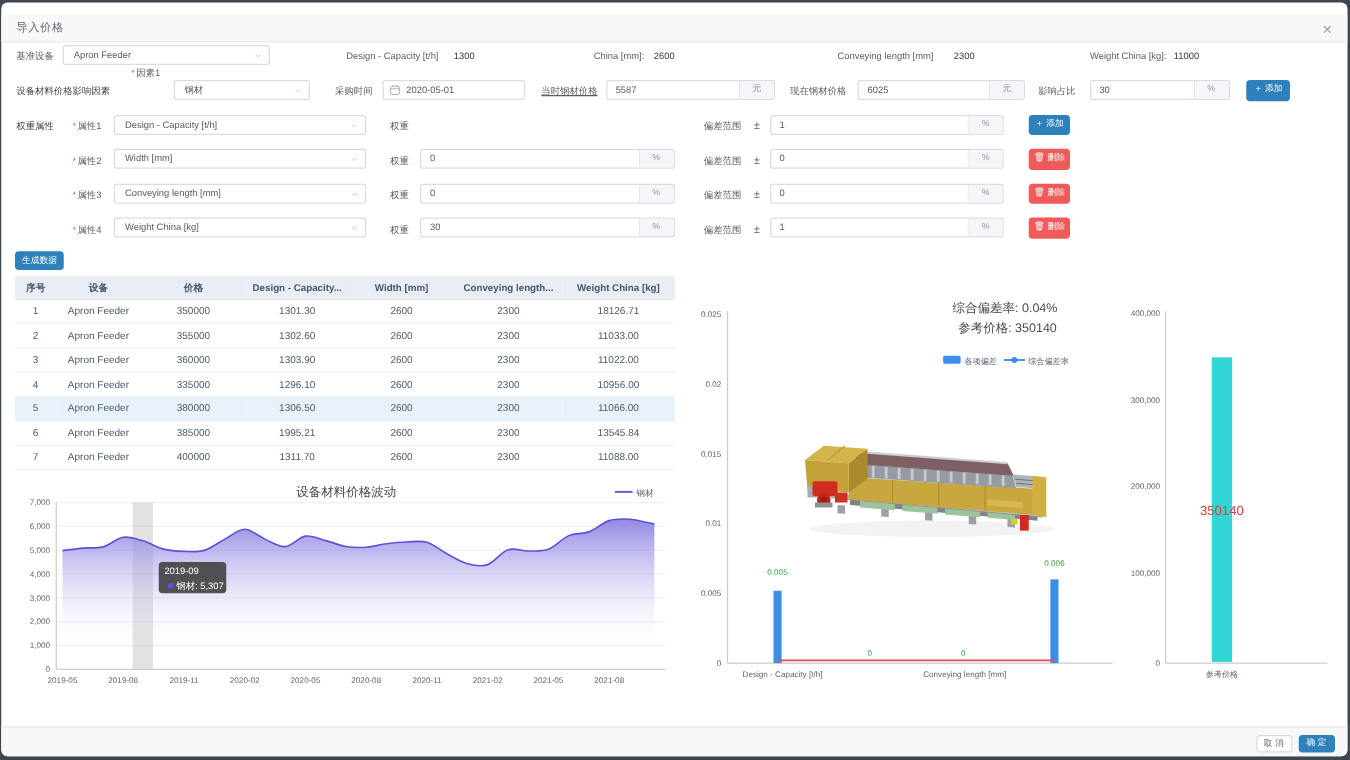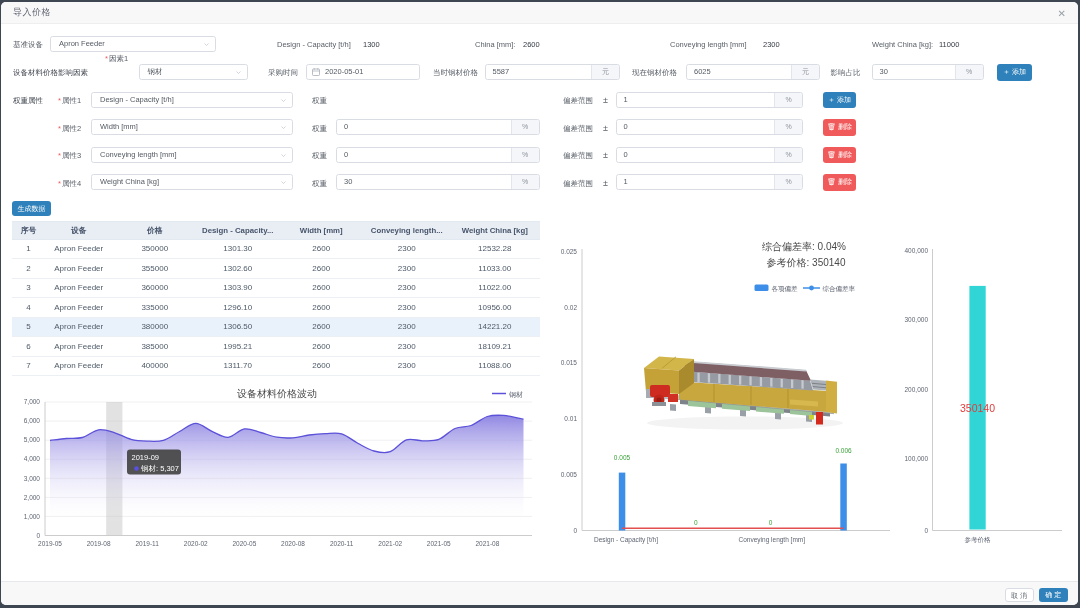--- a/index.html
+++ b/index.html
@@ -1,19 +1,19 @@
 <!DOCTYPE html>
 <html><head>
 <meta charset="utf-8">
 <style>
 * { margin:0; padding:0; box-sizing:border-box; }
 html,body { width:1080px; height:608px; overflow:hidden; }
 body { background:#3e4651; font-family:"Liberation Sans",sans-serif; position:relative; }
 .dialog { position:absolute; left:1px; top:2px; width:1077px; height:602.5px; background:#fff; border-radius:5px; overflow:hidden; }
-.hdr { position:absolute; left:0; top:0; width:100%; height:22px; background:#f8f8f8; border-bottom:1px solid #eeeeee; }
+.hdr { position:absolute; left:0; top:10px; width:100%; height:22px; background:#f8f8f8; border-bottom:1px solid #eeeeee; }
 .hdr .title { position:absolute; left:12px; top:4px; font-size:9px; color:#5f6470; letter-spacing:0.5px; }
 .hdr .close { position:absolute; right:12px; top:6px; font-size:10px; color:#9aa0a8; }
 .lbl { position:absolute; font-size:7.5px; color:#5a6068; white-space:nowrap; }
 .val { position:absolute; font-size:7.5px; color:#353b45; white-space:nowrap; }
 .star { color:#f05b5b; margin-right:1px; }
 .sel, .inp { position:absolute; height:16px; border:1px solid #d9dde3; border-radius:2.5px; background:#fff; font-size:7.5px; color:#555b63; line-height:14px; white-space:nowrap; }
 .sel { padding-left:8px; }
 .sel .arr { position:absolute; right:6px; top:5px; width:5px; height:5px; }
 .inp { display:flex;justify-content:center; }
 .inp .txt { flex:1; padding-left:7px; line-height:14.5px; }
@@ -55,21 +55,21 @@
   <div class="lbl" style="left:267px; top:66px;">采购时间</div>
   <div class="inp" style="left:305px; top:61.5px; width:114px;">
       <span class="txt" style="padding-left:18px;">2020-05-01</span>
     </div>
   <svg style="position:absolute; left:311px; top:65.5px;" width="8" height="8" viewBox="0 0 8 8">
       <rect x="0.5" y="1" width="7" height="6.5" rx="0.8" fill="none" stroke="#a9aeb6" stroke-width="0.8"></rect>
       <line x1="0.5" y1="3" x2="7.5" y2="3" stroke="#a9aeb6" stroke-width="0.7"></line>
       <line x1="2.2" y1="0.2" x2="2.2" y2="1.8" stroke="#a9aeb6" stroke-width="0.8"></line>
       <line x1="5.8" y1="0.2" x2="5.8" y2="1.8" stroke="#a9aeb6" stroke-width="0.8"></line>
     </svg>
-  <div class="lbl" style="left:432px; top:66px;">当时钢材价格</div>
+  <div class="lbl" style="left:432px; top:66px;text-decoration:underline;">当时钢材价格</div>
   <div class="inp" style="left:483.5px; top:61.5px; width:135.5px;">
       <span class="txt">5587</span>
       <span class="sfx">元</span>
     </div>
   <div class="lbl" style="left:631px; top:66px;">现在钢材价格</div>
   <div class="inp" style="left:685px; top:61.5px; width:134px;">
       <span class="txt">6025</span>
       <span class="sfx">元</span>
     </div>
   <div class="lbl" style="left:829.5px; top:66px;">影响占比</div>
@@ -166,21 +166,21 @@
           <th>Conveying length...</th>
           <th>Weight China [kg]</th>
         </tr>
     <tr>
           <td>1</td>
           <td>Apron Feeder</td>
           <td>350000</td>
           <td>1301.30</td>
           <td>2600</td>
           <td>2300</td>
-          <td>12532.28</td>
+          <td>18126.71</td>
         </tr>
     <tr>
           <td>2</td>
           <td>Apron Feeder</td>
           <td>355000</td>
           <td>1302.60</td>
           <td>2600</td>
           <td>2300</td>
           <td>11033.00</td>
         </tr>
@@ -202,30 +202,30 @@
           <td>2300</td>
           <td>10956.00</td>
         </tr>
     <tr class="hl">
           <td>5</td>
           <td>Apron Feeder</td>
           <td>380000</td>
           <td>1306.50</td>
           <td>2600</td>
           <td>2300</td>
-          <td>14221.20</td>
+          <td>11066.00</td>
         </tr>
     <tr>
           <td>6</td>
           <td>Apron Feeder</td>
           <td>385000</td>
           <td>1995.21</td>
           <td>2600</td>
           <td>2300</td>
-          <td>18109.21</td>
+          <td>13545.84</td>
         </tr>
     <tr>
           <td>7</td>
           <td>Apron Feeder</td>
           <td>400000</td>
           <td>1311.70</td>
           <td>2600</td>
           <td>2300</td>
           <td>11088.00</td>
         </tr>

